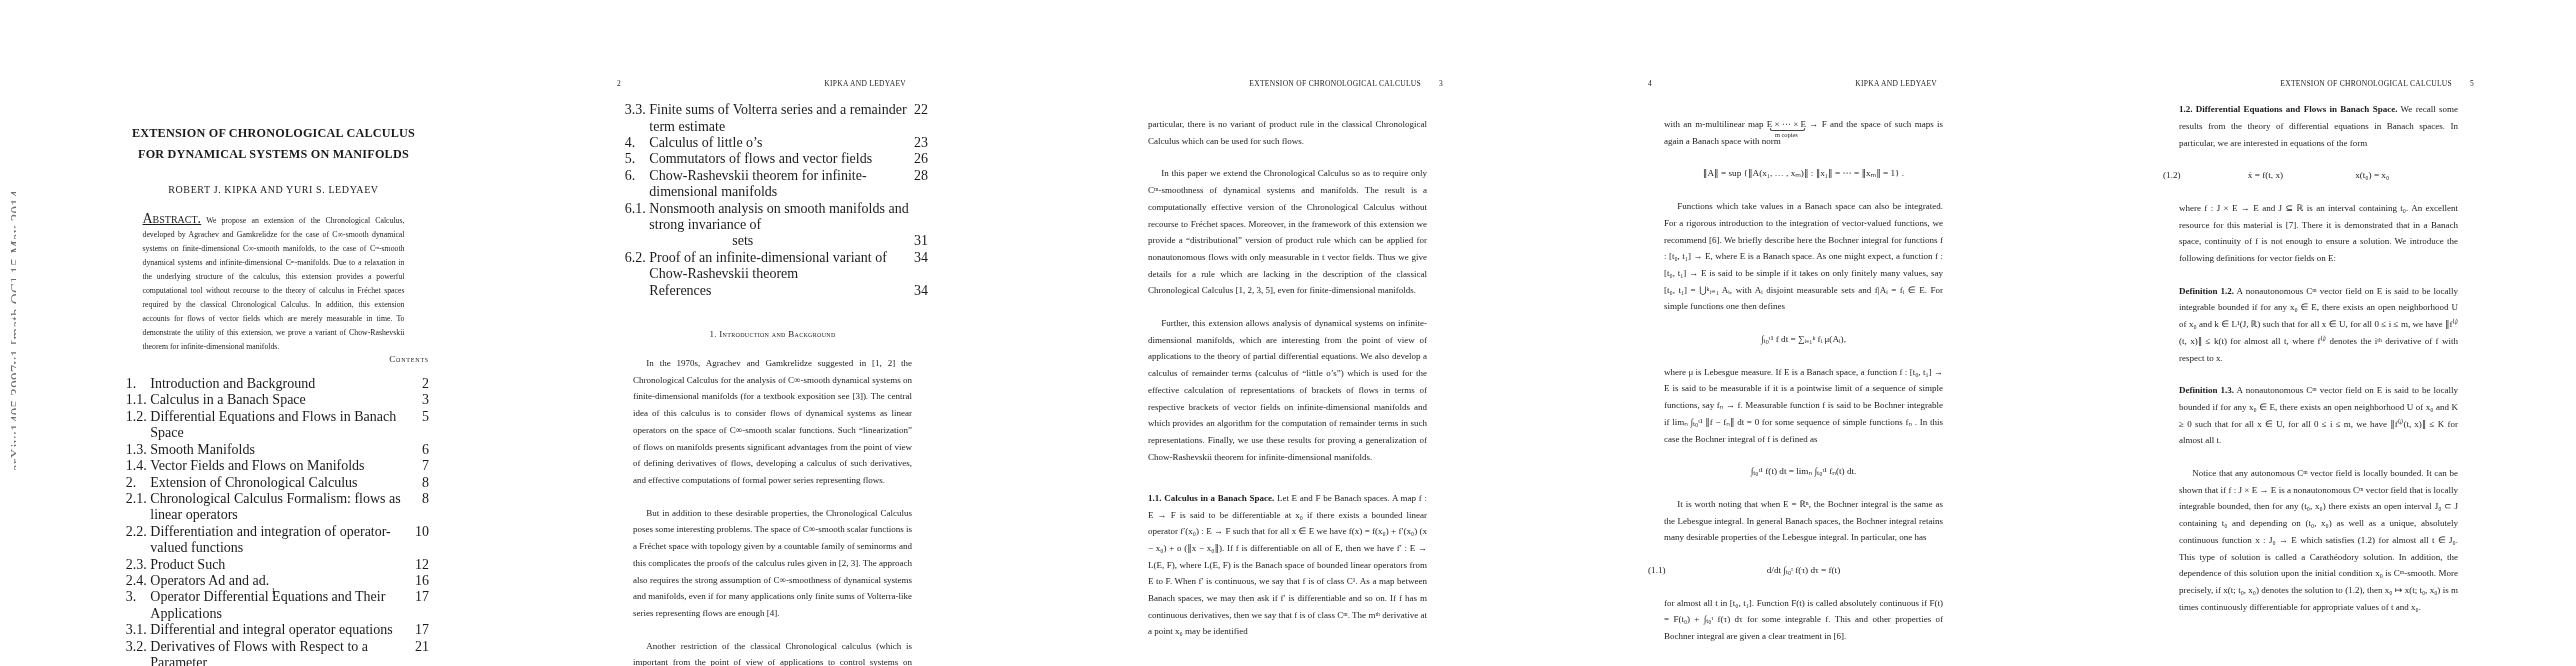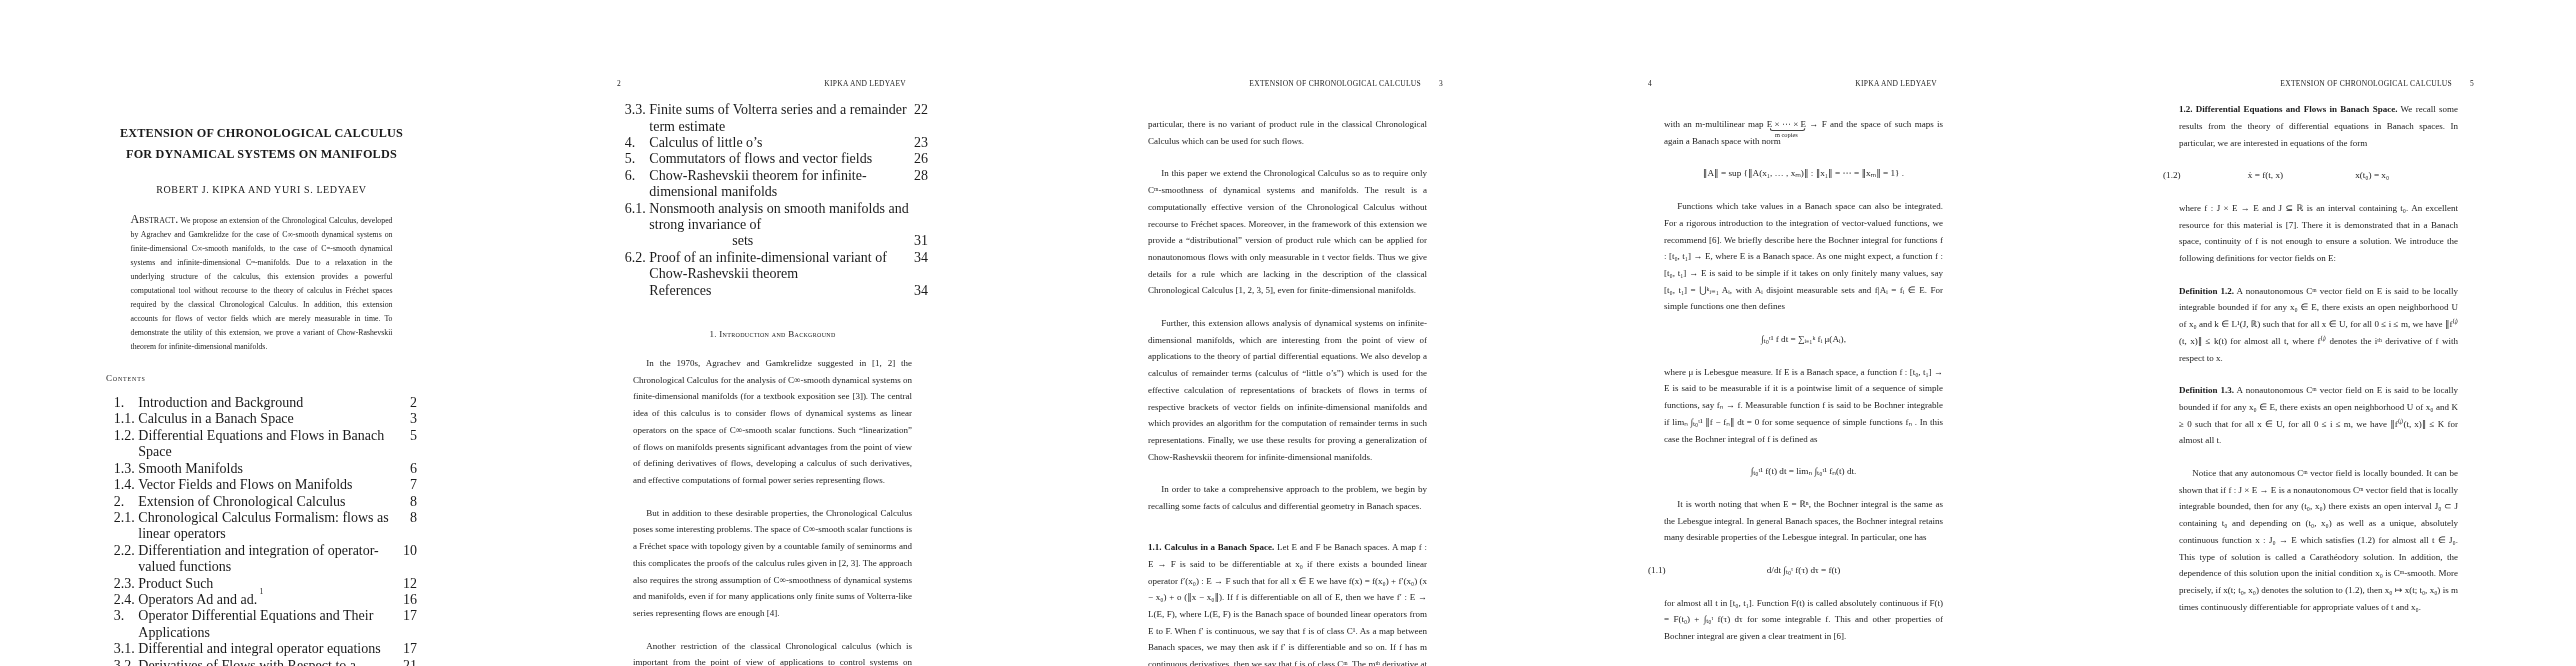--- a/index.html
+++ b/index.html
@@ -20,22 +20,22 @@
   .ph-side{width:22px;}
   .ph-right{text-align:right;}
   .ph-center{flex:1;text-align:right;}
   .page-body{position:absolute;top:100px;left:50%;transform:translateX(-50%);width:311px;}
   .page-footer{position:absolute;top:587px;left:0;width:100%;text-align:center;font-size:7.8px;}
 
   .title{margin:23px auto 0;width:311px;text-align:center;font-size:12.2px;font-weight:bold;
          line-height:20.6px;letter-spacing:0.2px;}
   .authors{margin-top:20px;text-align:center;font-size:10px;letter-spacing:0.6px;}
   .abstract{margin:16.7px 24.5px 0;font-size:7.8px;line-height:14px;text-align:justify;}
-  .ab-label{font-variant:small-caps;font-size:12px;}
-  .contents-title{margin-top:19px;text-align:left;font-size:9px;font-variant:small-caps;letter-spacing:0.8px;}
+  .ab-label{font-variant:small-caps;font-size:14px;text-decoration:underline;}
+  .contents-title{text-align:right;font-size:9px;font-variant:small-caps;letter-spacing:0.8px;}
   .toc{margin-top:12.2px;font-size:14px;}
   .page-body > .toc:first-child{margin-top:2.2px;}
   .toc-row{display:flex;line-height:16.4px;padding-left:7.8px;}
   .toc-num{min-width:24.5px;flex:0 0 auto;}
   .toc-title{flex:1 1 auto;}
   .toc-page{margin-left:5.6px;flex:0 0 auto;}
 
   .section-heading{margin-top:30px;margin-bottom:14.5px;text-align:center;font-size:9px;
                    font-variant:small-caps;letter-spacing:0.3px;}
   p{margin:16px;}
@@ -55,21 +55,21 @@
   .ub-brace{position:absolute;left:6%;top:11.7px;width:88%;height:2.2px;border:0.6px solid #444;
             border-top:none;border-radius:0 0 3.9px 3.9px;}
   .ub-label{position:absolute;left:50%;top:15.6px;transform:translateX(-50%);
             font-size:6.4px;line-height:6.7px;white-space:nowrap;}
 </style>
 </head>
 <body>
 
 <div class="arxiv">arXiv:1405.3997v1  [math.OC]  15 May 2014</div>
 
-<section class="page" style="left:4px">
+<section class="page" style="left:16px">
   <div class="page-header">
     <span class="ph-side"></span>
     <span class="ph-center"></span>
     <span class="ph-side ph-right"></span>
   </div>
   <div class="page-body">
       <div class="title">EXTENSION OF CHRONOLOGICAL CALCULUS FOR DYNAMICAL SYSTEMS ON MANIFOLDS</div>
       <div class="authors">ROBERT J. KIPKA AND YURI S. LEDYAEV</div>
       <div class="abstract"><span class="ab-label">Abstract.</span><span> We propose an extension of the Chronological Calculus, developed by Agrachev and Gamkrelidze for the case of C∞-smooth dynamical systems on finite-dimensional C∞-smooth manifolds, to the case of Cᵐ-smooth dynamical systems and infinite-dimensional Cᵐ-manifolds. Due to a relaxation in the underlying structure of the calculus, this extension provides a powerful computational tool without recourse to the theory of calculus in Fréchet spaces required by the classical Chronological Calculus. In addition, this extension accounts for flows of vector fields which are merely measurable in time. To demonstrate the utility of this extension, we prove a variant of Chow-Rashevskii theorem for infinite-dimensional manifolds.</span></div>
       <div class="contents-title">Contents</div>
@@ -204,21 +204,20 @@
 <section class="page" style="left:1030px">
   <div class="page-header">
     <span class="ph-side"></span>
     <span class="ph-center">EXTENSION OF CHRONOLOGICAL CALCULUS</span>
     <span class="ph-side ph-right">3</span>
   </div>
   <div class="page-body">
       <p class="para para0">particular, there is no variant of product rule in the classical Chronological Calculus which can be used for such flows.</p>
       <p class="para">In this paper we extend the Chronological Calculus so as to require only Cᵐ-smoothness of dynamical systems and manifolds. The result is a computationally effective version of the Chronological Calculus without recourse to Fréchet spaces. Moreover, in the framework of this extension we provide a “distributional” version of product rule which can be applied for nonautonomous flows with only measurable in t vector fields. Thus we give details for a rule which are lacking in the description of the classical Chronological Calculus [1, 2, 3, 5], even for finite-dimensional manifolds.</p>
       <p class="para">Further, this extension allows analysis of dynamical systems on infinite-dimensional manifolds, which are interesting from the point of view of applications to the theory of partial differential equations. We also develop a calculus of remainder terms (calculus of “little o’s”) which is used for the effective calculation of representations of brackets of flows in terms of respective brackets of vector fields on infinite-dimensional manifolds and which provides an algorithm for the computation of remainder terms in such representations. Finally, we use these results for proving a generalization of Chow-Rashevskii theorem for infinite-dimensional manifolds.</p>
-      <p class="para">In order to take a comprehensive approach to the problem, we begin by recalling some facts of calculus and differential geometry in Banach spaces.</p>
       <p class="para para0 lead"><span class="lead-label">1.1. Calculus in a Banach Space.</span><span> Let E and F be Banach spaces. A map f : E → F is said to be differentiable at x₀ if there exists a bounded linear operator f′(x₀) : E → F such that for all x ∈ E we have f(x) = f(x₀) + f′(x₀) (x − x₀) + o (∥x − x₀∥). If f is differentiable on all of E, then we have f′ : E → L(E, F), where L(E, F) is the Banach space of bounded linear operators from E to F. When f′ is continuous, we say that f is of class C¹. As a map between Banach spaces, we may then ask if f′ is differentiable and so on. If f has m continuous derivatives, then we say that f is of class Cᵐ. The mᵗʰ derivative at a point x₀ may be identified</span></p>
     </div>
   <div class="page-footer"></div>
 </section>
 
 <section class="page" style="left:1546px">
   <div class="page-header">
     <span class="ph-side">4</span>
     <span class="ph-center">KIPKA AND LEDYAEV</span>
     <span class="ph-side ph-right"></span>

